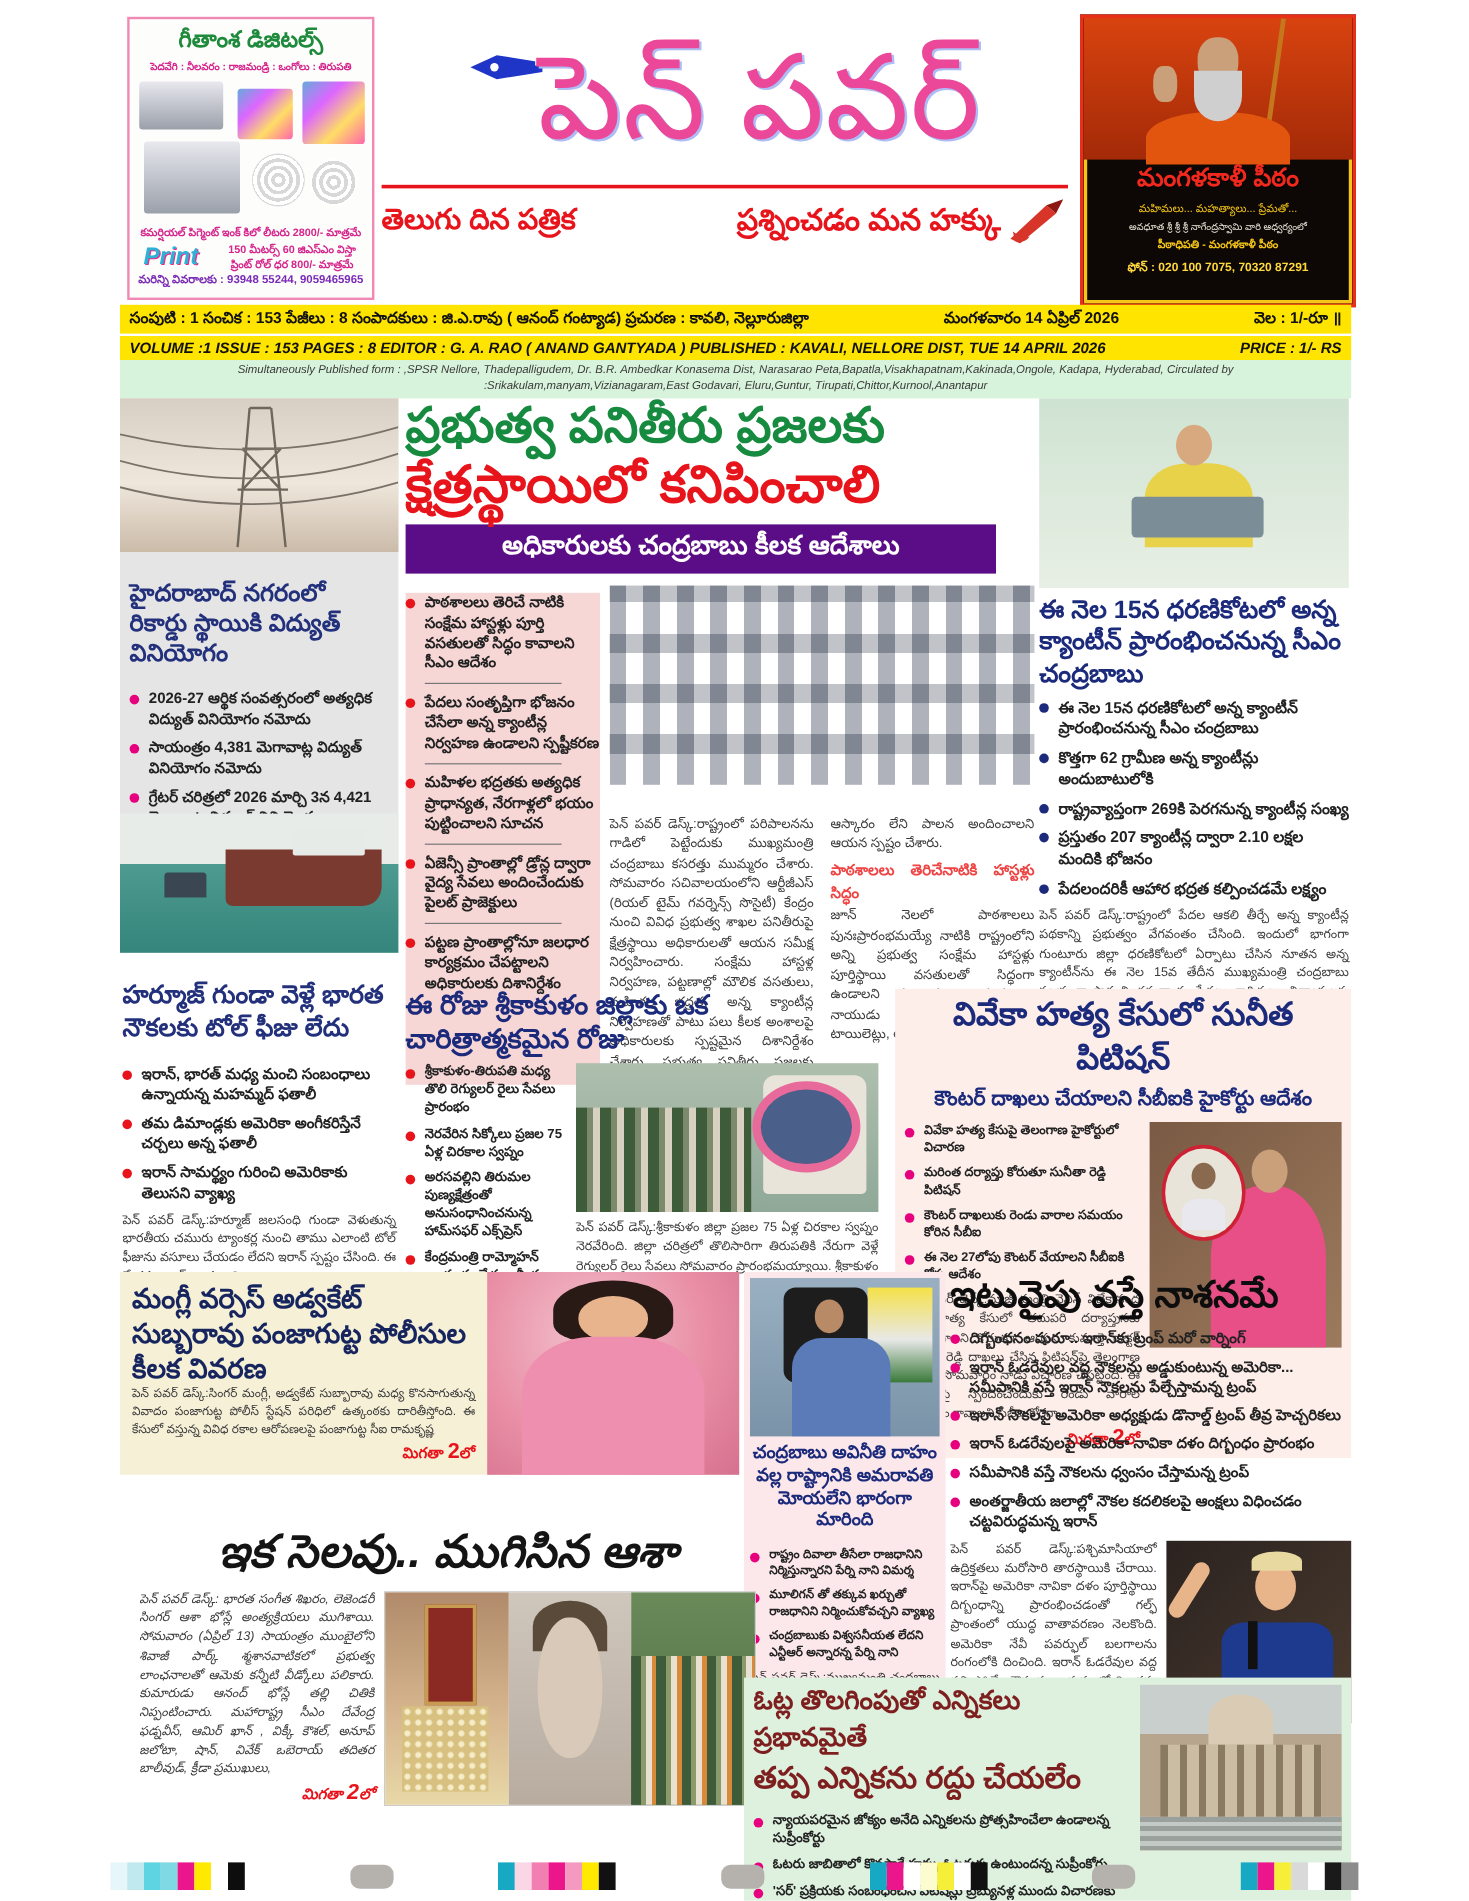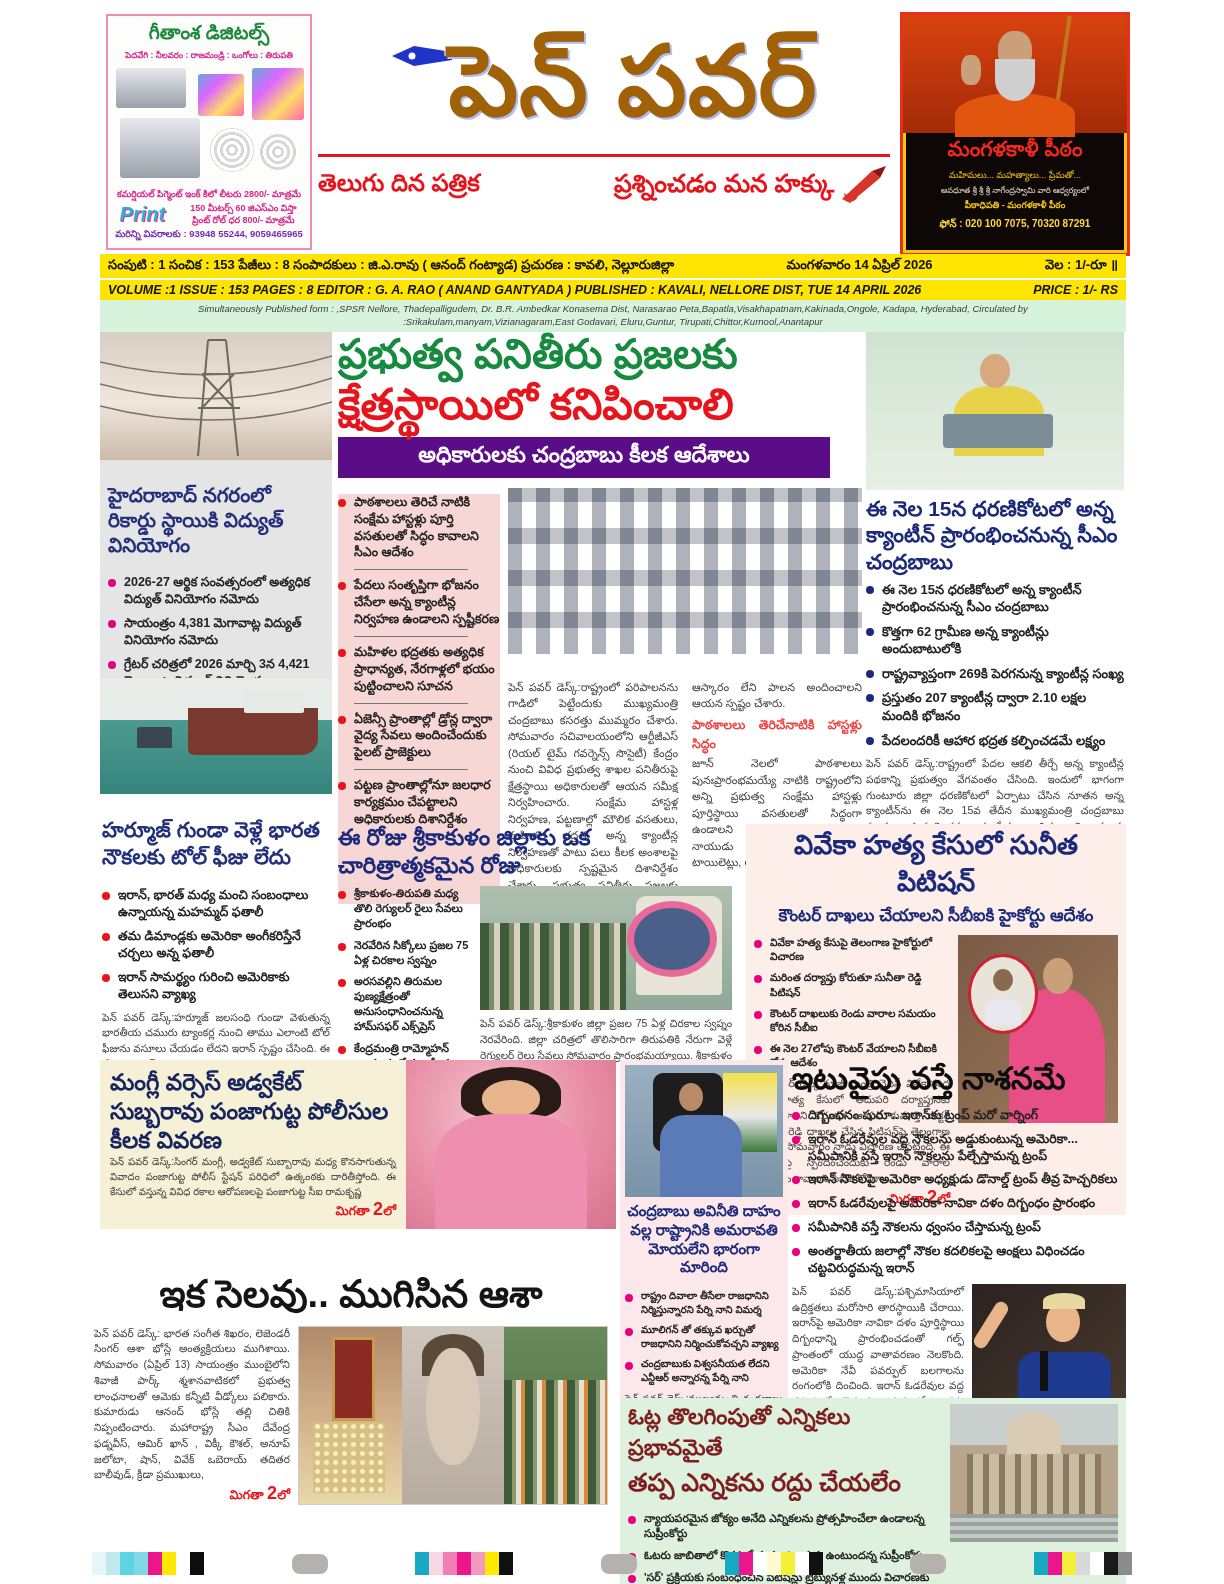--- a/index.html
+++ b/index.html
@@ -15,21 +15,21 @@
   .ad-left .machines{position:relative;height:118px;margin:4px 6px;}
   .mach{position:absolute;background:linear-gradient(180deg,#e8e8ee,#9aa0aa);border-radius:3px;}
   .inks{position:absolute;background:linear-gradient(135deg,#6ad,#d6f,#fd6,#f6a);border-radius:3px;}
   .rolls{position:absolute;background:repeating-radial-gradient(circle at 50% 50%,#fff 0 3px,#d8d8d8 3px 6px);border-radius:50%;}
   .ad-left .off{color:#d6258e;font-size:9px;font-weight:bold;line-height:1.35;}
   .ad-left .logo{font-weight:800;font-size:20px;color:#2bb2d6;text-shadow:1px 1px 0 #e8308a;font-style:italic;}
   .ad-left .ph-l{color:#7a2bb8;font-size:9.5px;font-weight:bold;margin-top:2px;}
 
   .masthead{left:318px;top:10px;width:572px;height:240px;}
   .mast-row{display:flex;align-items:center;justify-content:center;}
-  .mast-title{font-size:98px;font-weight:700;color:#a16207;letter-spacing:1px;line-height:1.45;
+  .mast-title{font-size:98px;font-weight:400;color:#ec4899;letter-spacing:1px;line-height:1.45;
               text-shadow:2px 2px 0 #aebcf5, -1px -1px 0 #ffffff;}
   .nib{margin-right:-6px;margin-top:-46px;}
   .mast-rule{height:3px;background:#e8141c;margin-top:2px;}
   .mast-bottom{display:flex;justify-content:space-between;align-items:center;margin-top:6px;}
   .mast-sub{color:#e8141c;font-weight:bold;font-size:24px;}
   .mast-tag{color:#e8141c;font-weight:bold;font-size:25px;display:flex;align-items:center;gap:4px;}
 
   .ad-right{left:900px;top:12px;width:224px;height:238px;border:3px solid #e83018;background:#0d0805;overflow:hidden;
             box-shadow:inset 0 0 0 3px #f5c518;text-align:center;}
   .sadhu{position:relative;height:118px;background:linear-gradient(180deg,#d8430f,#a32a08);}
@@ -140,21 +140,21 @@
   .mangli-left{width:306px;padding:8px 10px;box-sizing:border-box;}
   .a-mangli .hl{font-size:23px;color:#17255f;}
   .a-mangli ul.bl{--dot:#e6007e;font-size:13px;}
   .a-mangli .body-t{font-size:10px;}
   .ph-mangli{flex:1;background:radial-gradient(circle at 42% 32%,#f2c3cd,#e98fa6 55%,#d6718f);}
   .ph-mangli .hair{position:absolute;left:26%;top:4%;width:48%;height:30%;background:#2a1a16;border-radius:50% 50% 30% 30%;}
   .ph-mangli .face{position:absolute;left:36%;top:12%;width:28%;height:22%;background:#e8b48e;border-radius:50%;}
   .ph-mangli .dress{position:absolute;left:14%;top:32%;width:72%;height:68%;background:#ef8fb0;border-radius:40% 40% 0 0;}
 
   
-  .a-asha{left:94px;top:1272px;width:514px;}
+  .a-asha{left:116px;top:1272px;width:514px;font-style:italic;}
   .a-asha .h1{font-size:38px;font-weight:800;color:#141414;text-align:center;line-height:1.2;}
   .a-asha .h2{font-size:46px;font-weight:800;color:#141414;text-align:center;line-height:1.15;}
   .asha-flex{display:flex;gap:8px;margin-top:8px;}
   .asha-body{width:196px;flex-shrink:0;font-size:10.5px;}
   .asha-photos{flex:1;display:flex;border:1px solid #ccc;}
   .ap{flex:1;position:relative;}
   .ap1{background:linear-gradient(180deg,#b08a6a,#d8b890 60%,#e8d8a8);}
   .ap1 .fl{position:absolute;left:14%;bottom:6%;width:70%;height:40%;background:radial-gradient(circle,#f5edc8 2px,transparent 3px) 0 0/9px 9px,#d8c080;}
   .ap1 .por{position:absolute;left:32%;top:6%;width:36%;height:44%;background:#8a2a22;border:3px solid #c89b52;}
   .ap2{background:linear-gradient(180deg,#cfc6bc,#b8aca0);}

